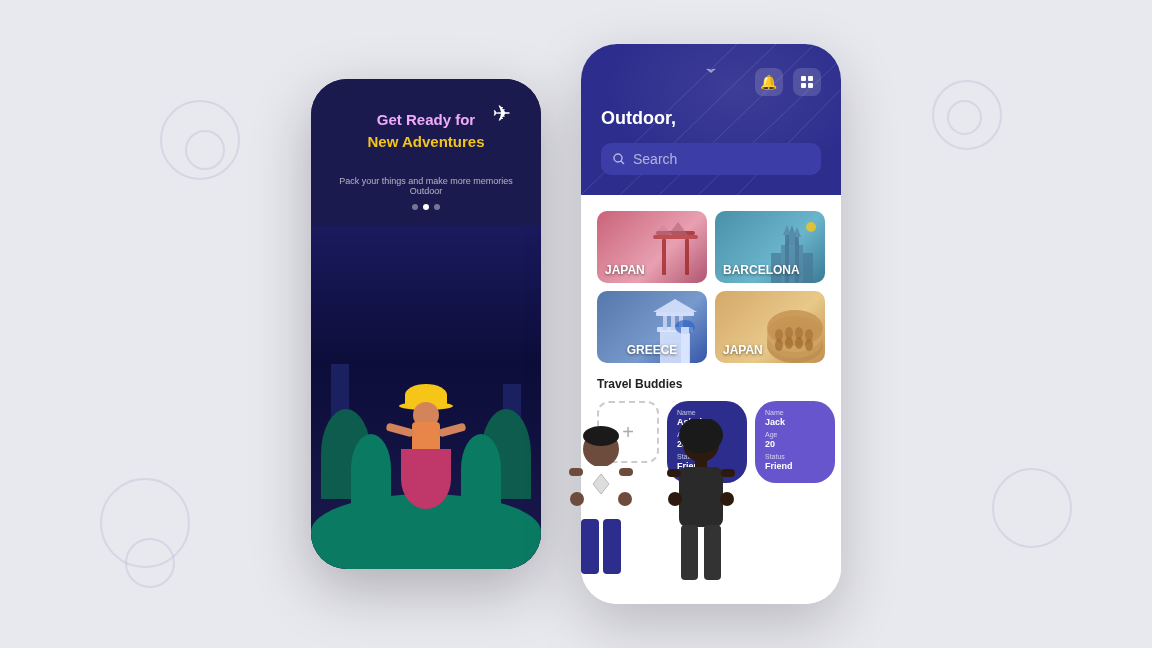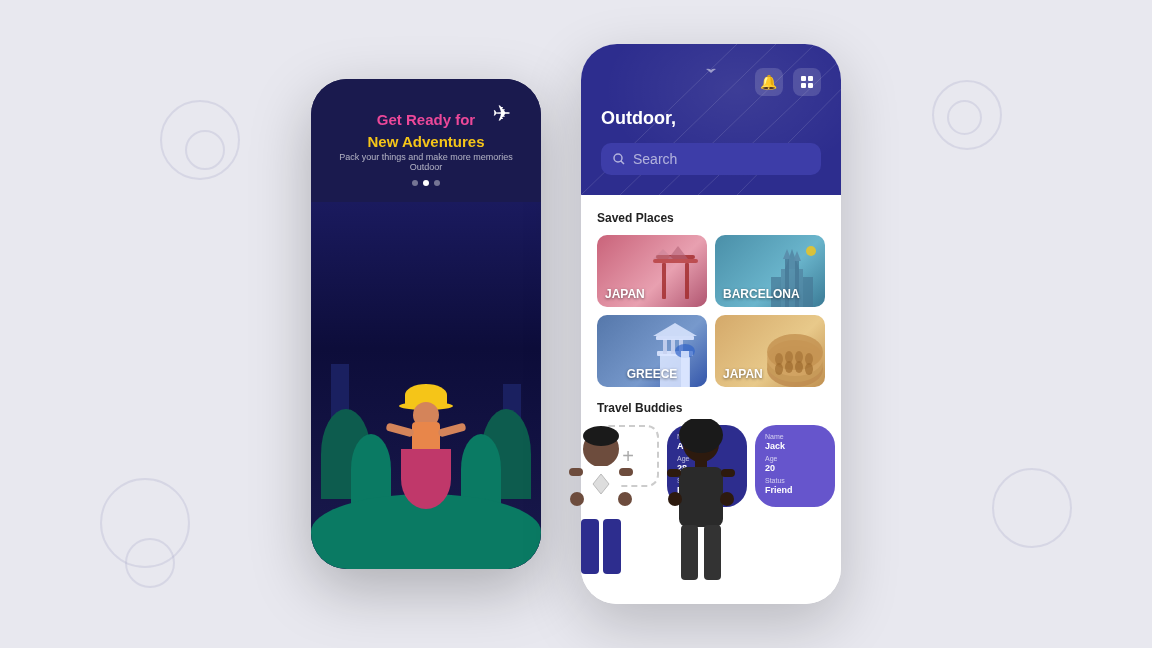--- a/index.html
+++ b/index.html
@@ -44,29 +44,29 @@
     }
 
     .phone-left-title {
       color: white;
       font-size: 14px;
       font-weight: 500;
       line-height: 1.4;
     }
 
     .phone-left-title span {
-      color: #ec4899;
+      color: #f0abfc;
       font-weight: 700;
       font-size: 15px;
     }
 
     .phone-left-subtitle {
       color: rgba(255,255,255,0.65);
       font-size: 9px;
-      margin-top: 0;
+      margin-top: 24px;
     }
 
     .dots {
       display: flex;
       justify-content: center;
       gap: 5px;
       margin-top: 8px;
     }
 
     .dot {
@@ -557,21 +557,20 @@
         <svg width="12" height="12" viewBox="0 0 12 12">
           <circle cx="5" cy="5" r="4" stroke="rgba(255,255,255,0.6)" stroke-width="1.5" fill="none"></circle>
           <line x1="8" y1="8" x2="11" y2="11" stroke="rgba(255,255,255,0.6)" stroke-width="1.5"></line>
         </svg>
         <span class="search-text">Search</span>
       </div>
     </div>
 
     <div class="phone-right-body">
 
-      <div class="section-title">Saved Places</div>
       <div class="places-grid">
 
         <div class="place-card card-japan">
 
           <svg style="position:absolute;right:4px;bottom:4px;" width="55" height="62" viewBox="0 0 55 62">
             <rect x="5" y="18" width="45" height="4" rx="2" fill="rgba(180,60,60,0.8)"></rect>
             <rect x="8" y="14" width="39" height="4" rx="2" fill="rgba(160,40,40,0.8)"></rect>
             <rect x="14" y="22" width="4" height="36" rx="1" fill="rgba(160,40,40,0.8)"></rect>
             <rect x="37" y="22" width="4" height="36" rx="1" fill="rgba(160,40,40,0.8)"></rect>
 

